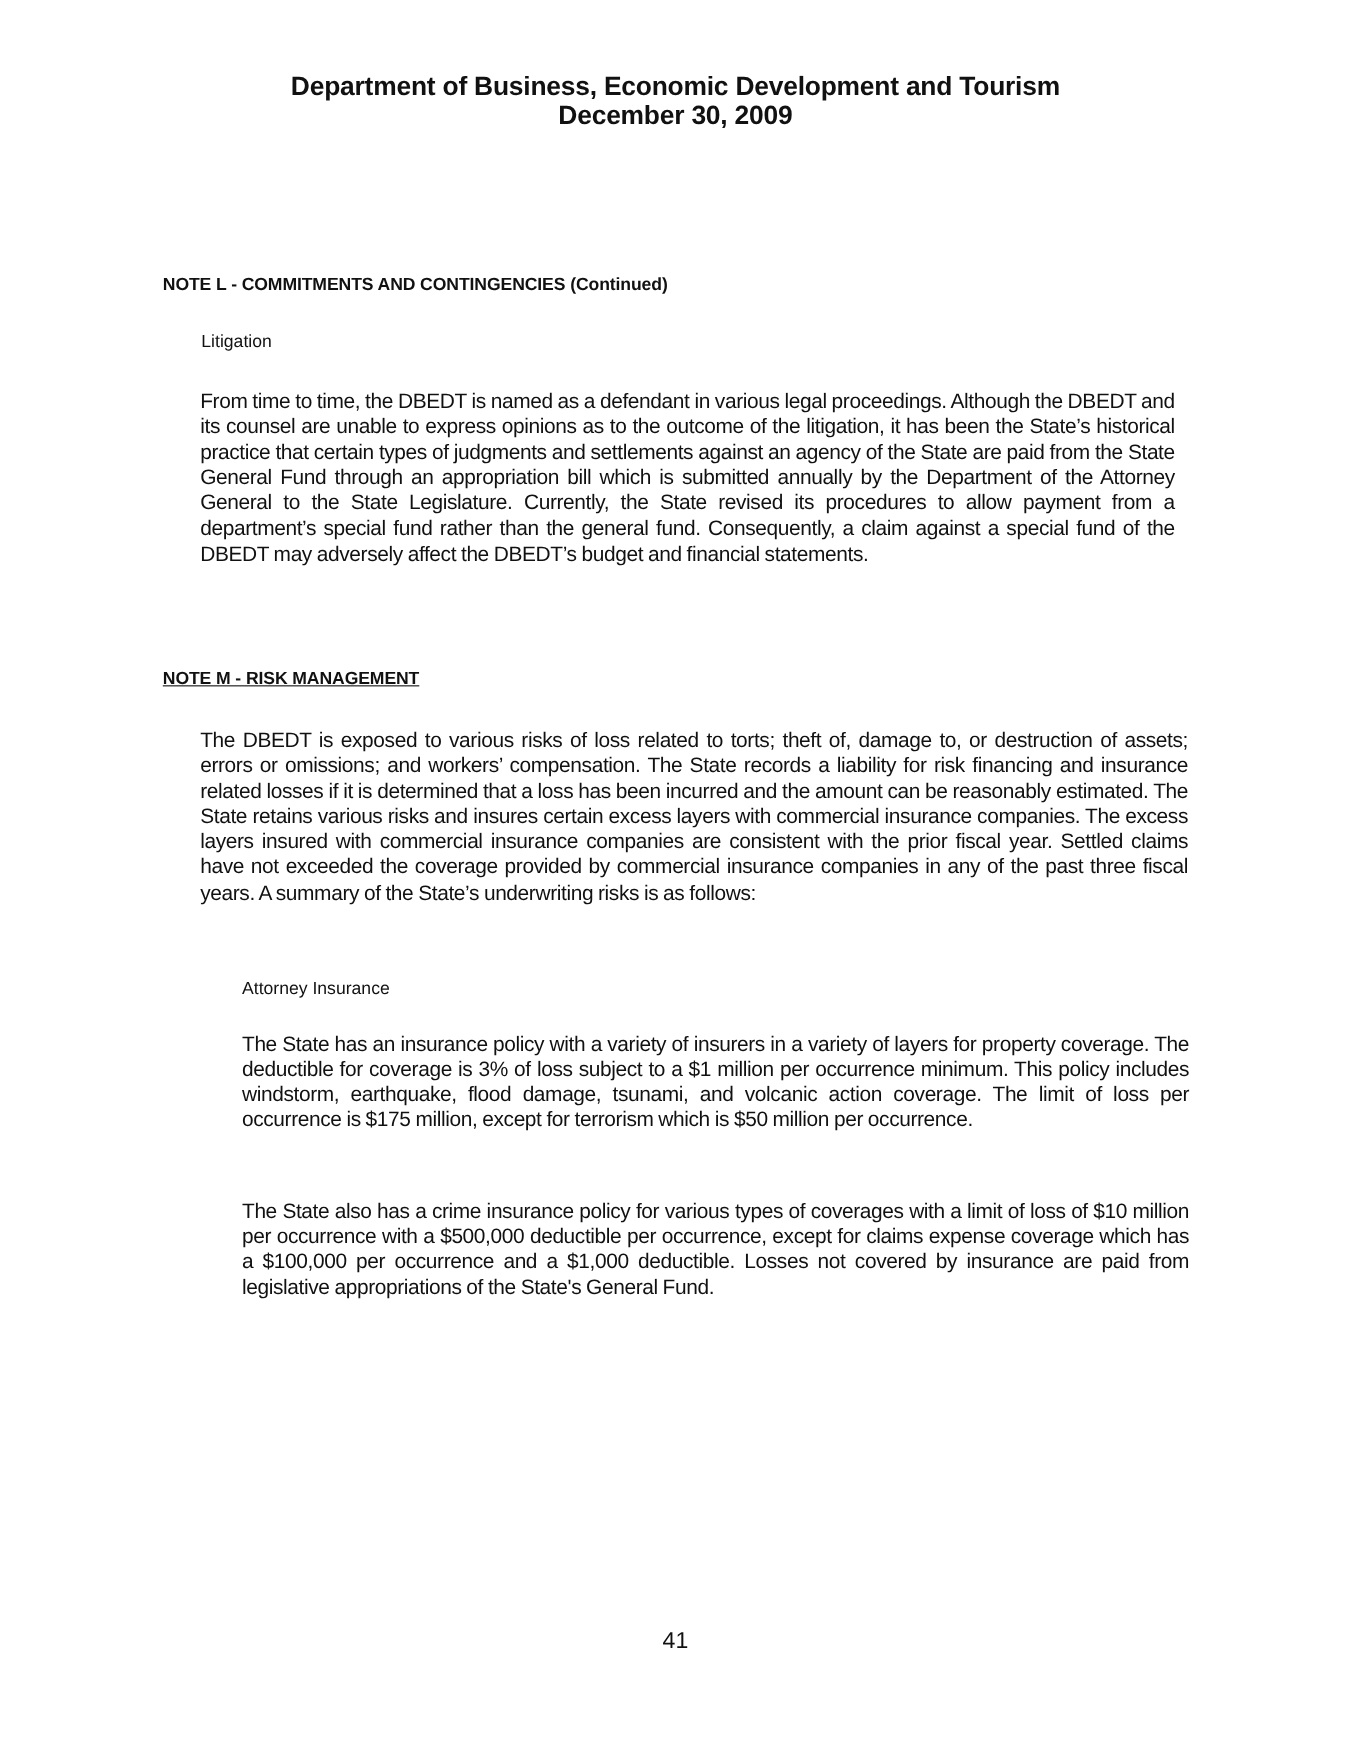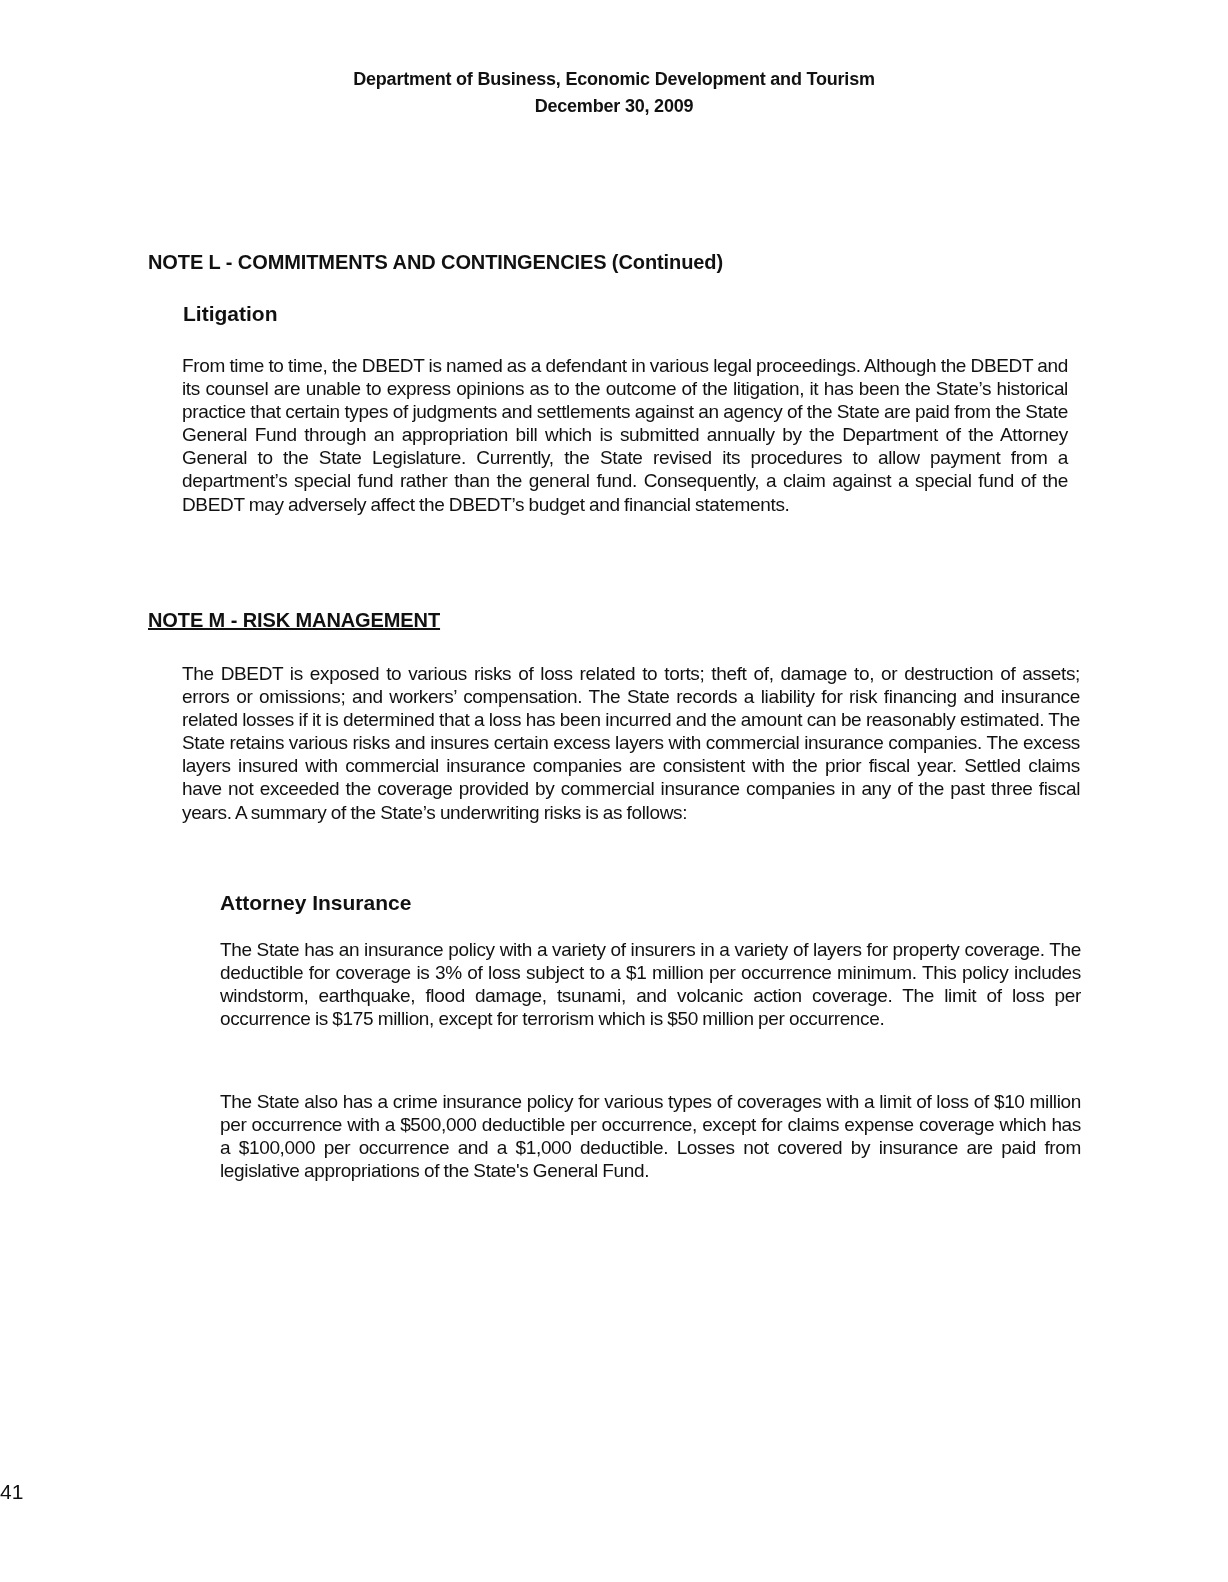--- a/index.html
+++ b/index.html
@@ -3,37 +3,37 @@
   <meta charset="utf-8">
   <style>
     html, body { margin: 0; padding: 0; background: #ffffff; }
     body {
       width: 1228px; height: 1582px; position: relative; overflow: hidden;
       font-family: "Liberation Sans", "DejaVu Sans", sans-serif;
       color: #111111;
     }
     .header {
       position: absolute; top: 66px; left: 0; width: 1228px;
-      text-align: center; font-weight: bold; font-size: 18px; line-height: 26.5px;
+      text-align: center; font-weight: bold; font-size: 24px; line-height: 26.5px;
       letter-spacing: -0.2px;
     }
     .header div { display: block; }
     .note-title {
-      position: absolute; left: 148px; font-weight: bold; font-size: 20px;
+      position: absolute; left: 148px; font-weight: bold; font-size: 16px;
       letter-spacing: -0.1px;
     }
     .sub-title {
-      position: absolute; font-weight: bold; font-size: 21px;
+      position: absolute; font-weight: normal; font-size: 16px;
     }
     .para {
       position: absolute; font-size: 19px; line-height: 23.1px;
       text-align: justify; letter-spacing: -0.35px; word-spacing: -0.5px;
     }
     .page-number {
-      position: absolute; top: 1480px; left: 0; width: 1228px; text-align: left;
+      position: absolute; top: 1480px; left: 0; width: 1228px; text-align: center;
       font-size: 21px;
     }
   </style>
 </head>
 <body>
 
 <div class="header">
   <div>Department of Business, Economic Development and Tourism</div>
   <div>December 30, 2009</div>
 </div>

